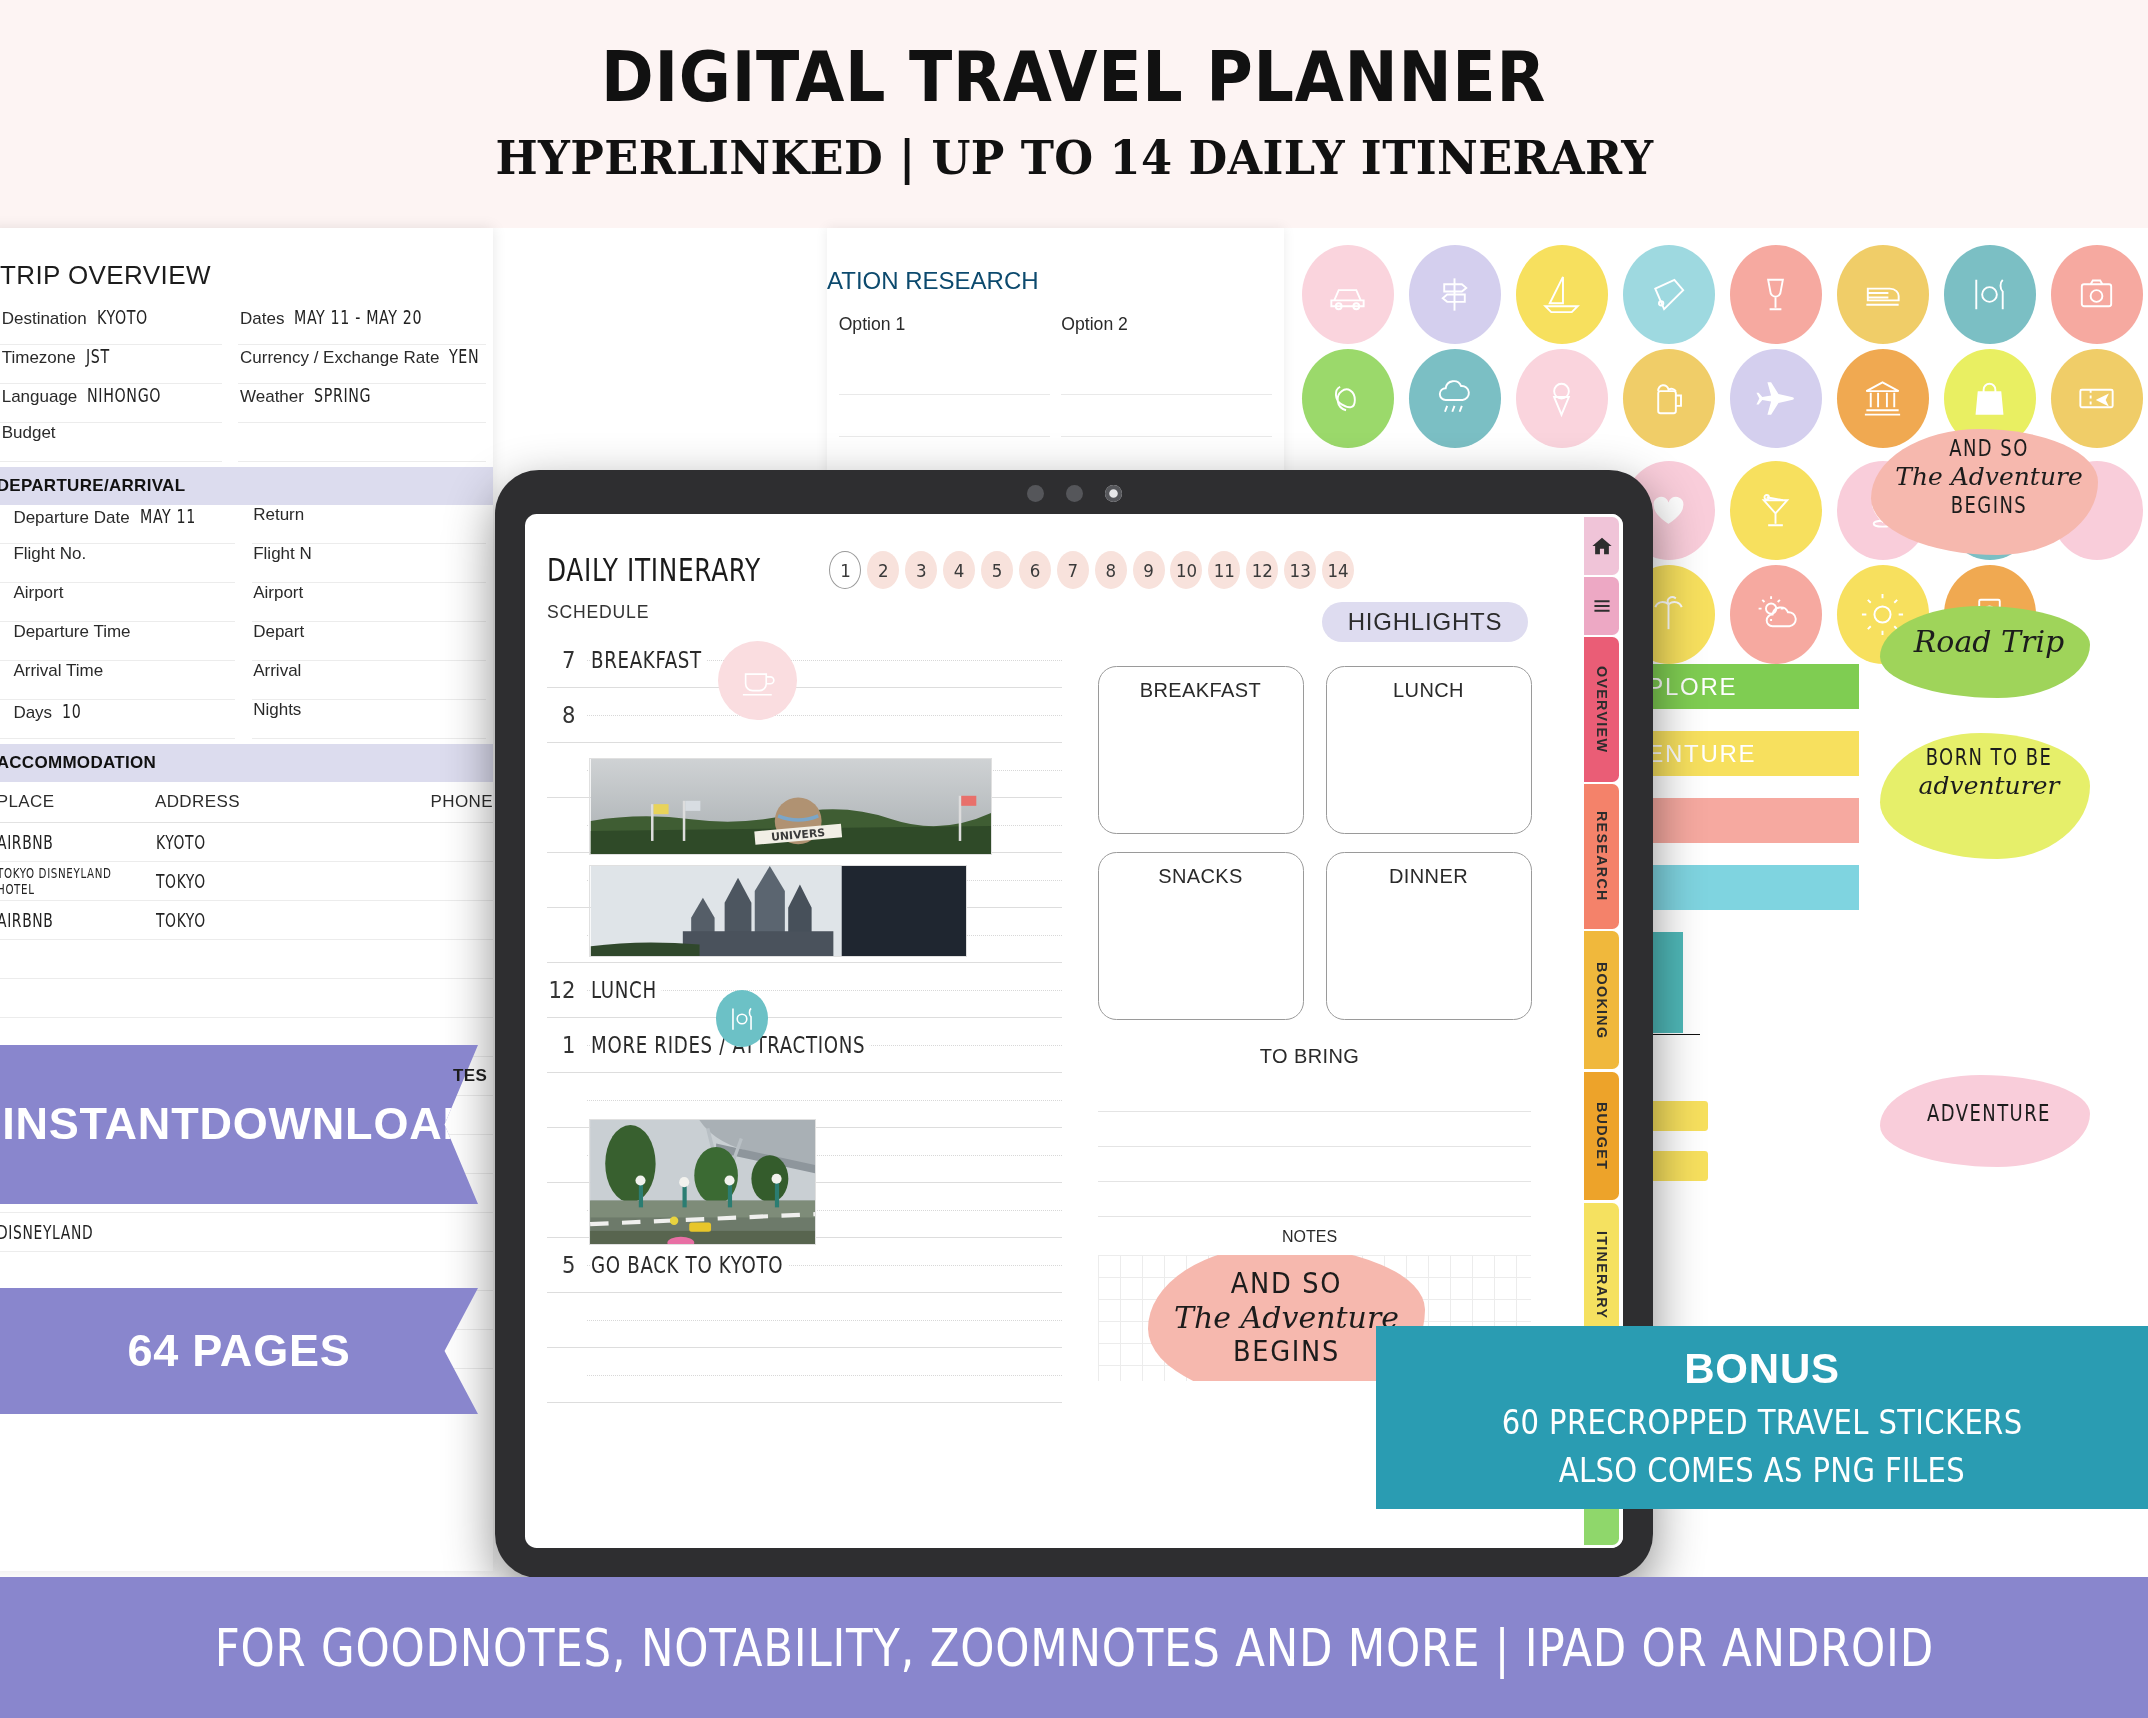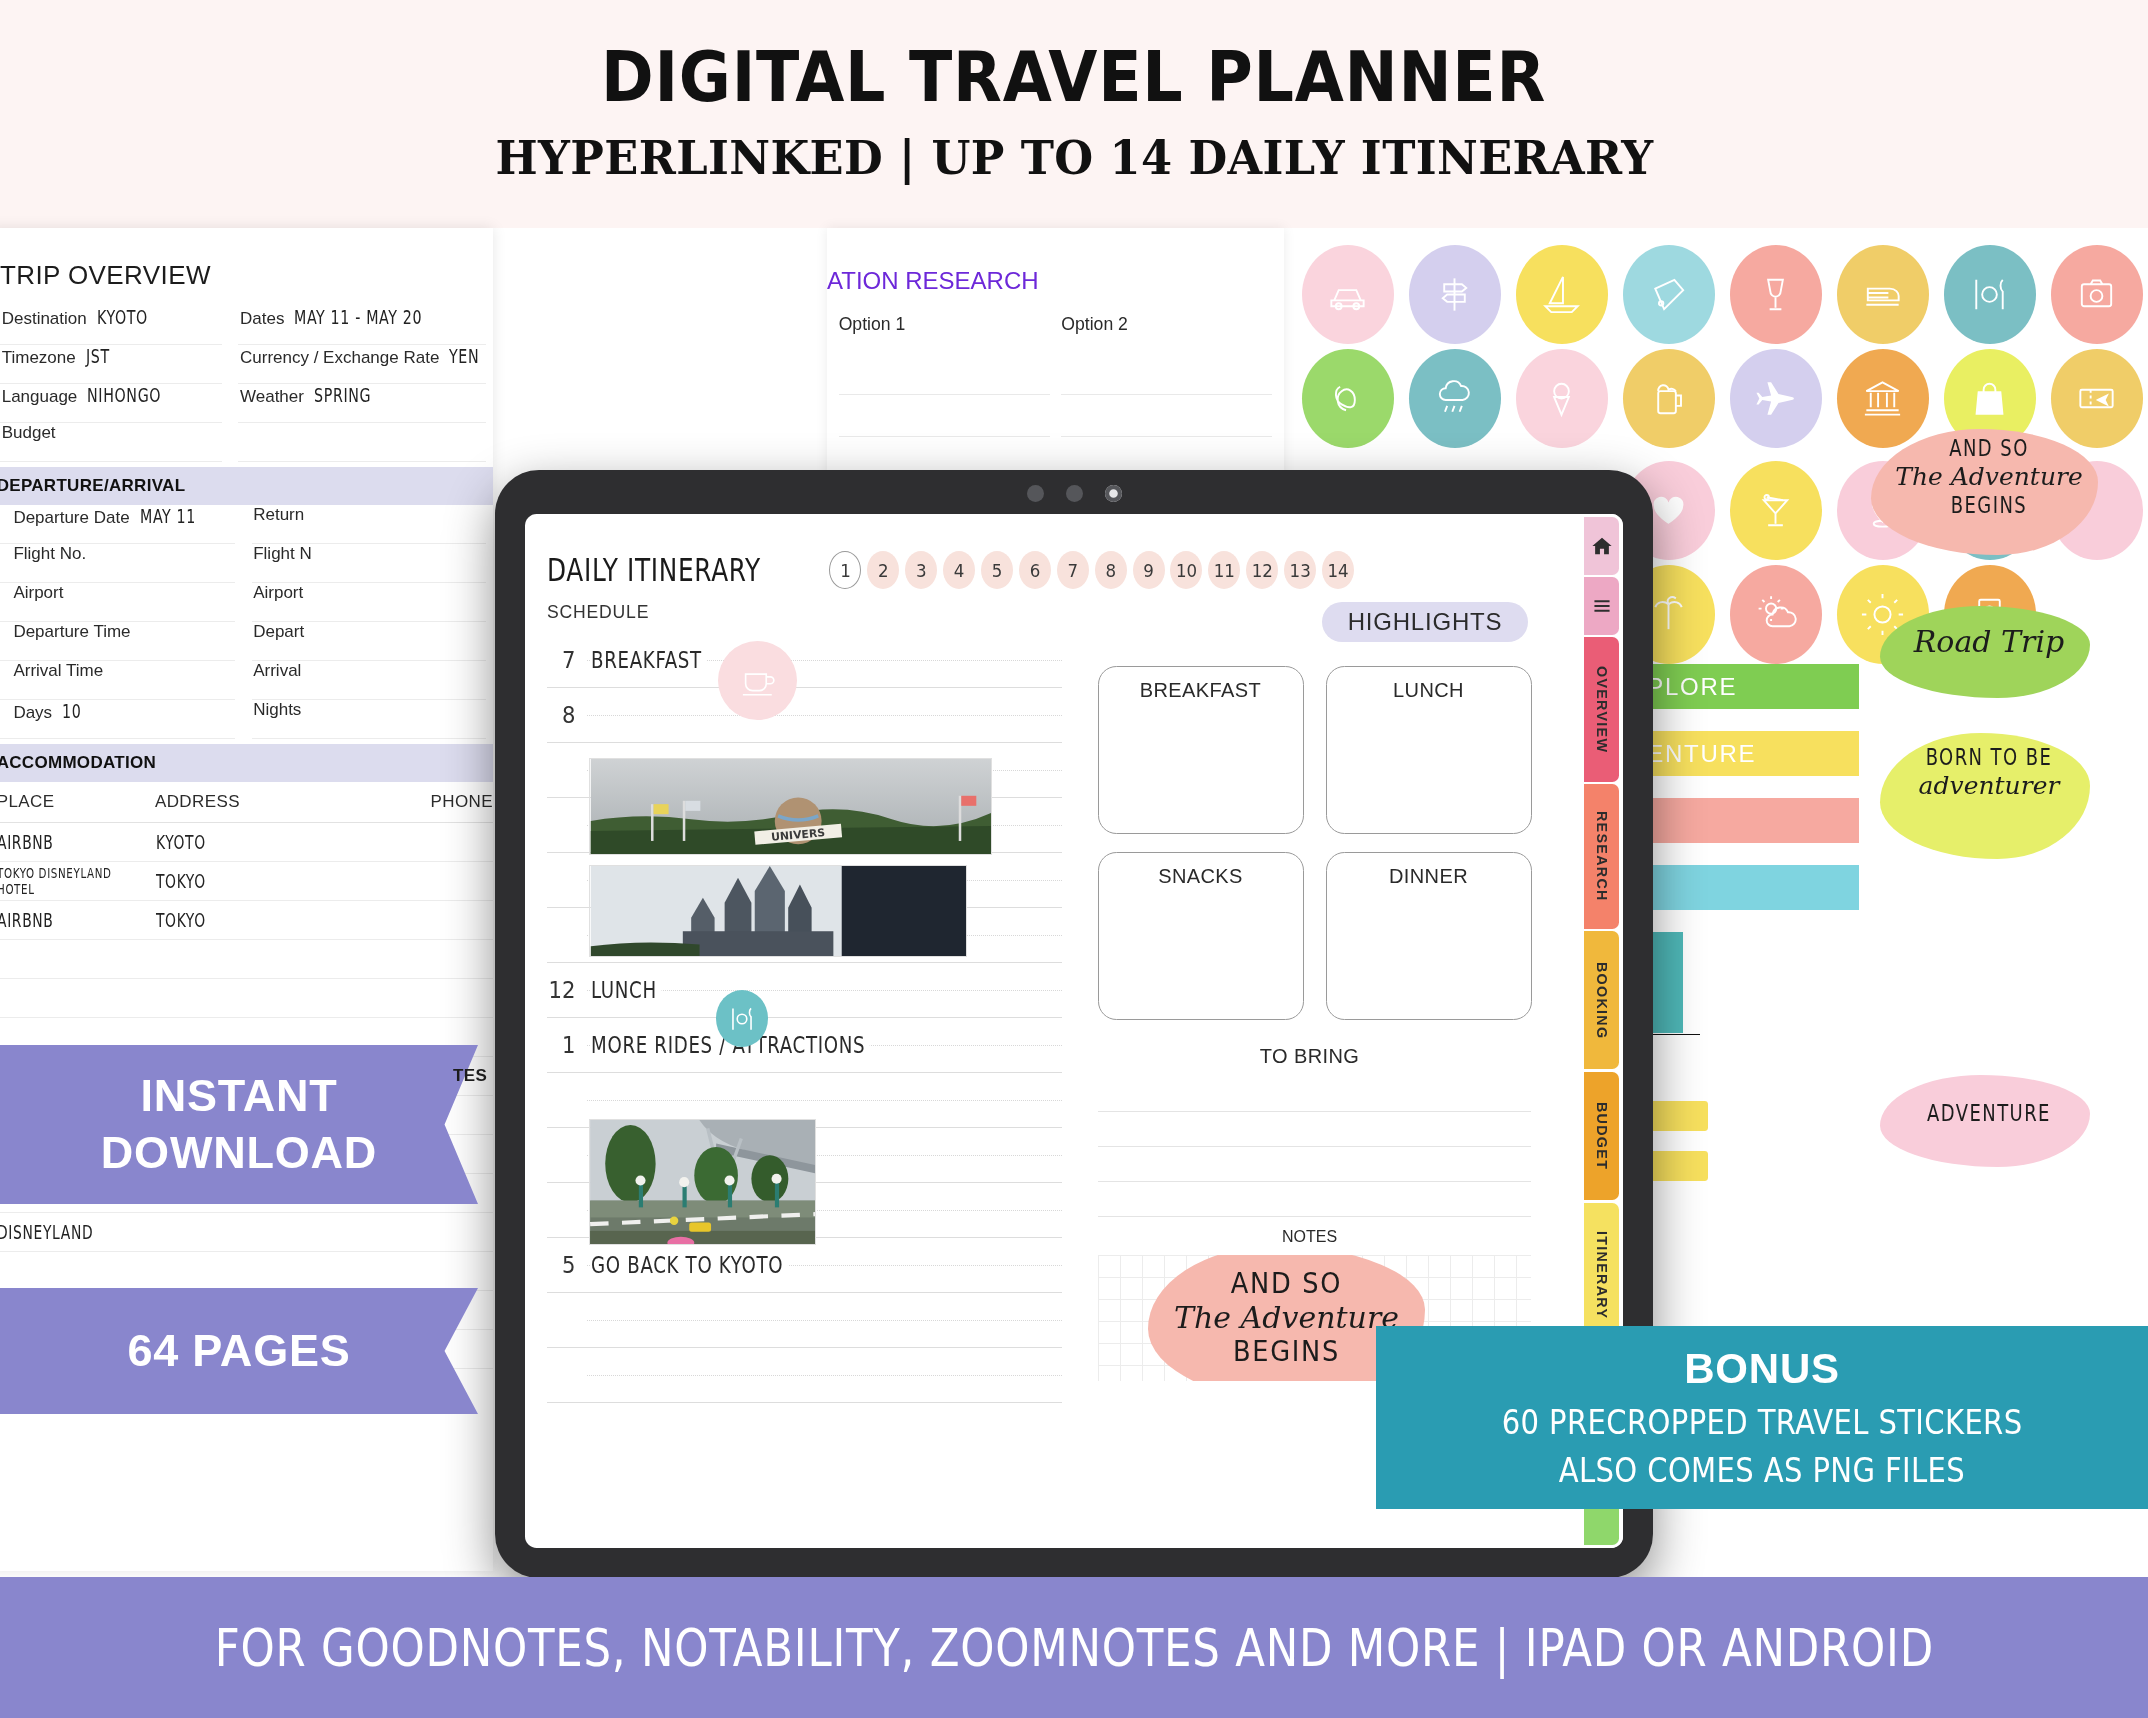--- a/index.html
+++ b/index.html
@@ -83,21 +83,21 @@
     transform: scaleX(0.80); transform-origin: left center; display: inline-block;
   }
   .hw.sm { font-size: 14.3px; line-height: 1.15; }
 
   
   .sheet-mid {
     position: absolute; left: 827px; top: 228px; width: 457px; height: 537px;
     background: #ffffff; box-shadow: 0 0 11.7px rgba(0,0,0,0.08);
     padding: 17px 0 0 0;
   }
-  .mid-title { font-size: 24px; color: #6d28d9; padding: 22px 0 18.5px 0px; }
+  .mid-title { font-size: 24px; color: #0c4a6e; padding: 22px 0 18.5px 0px; }
   .mid-cols { display: flex; padding-left: 11.7px; }
   .mid-col { width: 227px; }
   .mid-col-h { font-size: 17.6px; color: #2a2a2a; padding-bottom: 18.5px; }
   .mid-line { border-bottom: 0.8px solid #e9e9e9; height: 42px; margin-right: 11.7px; }
 
   
   .board {
     position: absolute; left: 1284px; top: 228px; width: 864px; height: 1359px;
     background: #ffffff; overflow: hidden;
   }
@@ -263,21 +263,21 @@
   .tab {
     width: 35px; border-radius: 0 6.7px 6.7px 0; margin-bottom: 2.5px;
     display: flex; align-items: center; justify-content: center;
     writing-mode: vertical-rl;
     font-size: 14.3px; font-weight: bold; letter-spacing: 1.3px; color: #2c2c2c;
   }
 
   
   .ribbon {
     position: absolute; background: #8986cd; color: #fff;
-    display: flex; flex-direction: column; align-items: center; justify-content: center;
+    display: flex; flex-direction: row; align-items: center; justify-content: center;
     font-weight: bold; letter-spacing: 0.8px; text-align: center;
     clip-path: polygon(0 0, 100% 0, 93% 50%, 100% 100%, 0 100%);
   }
   .ribbon.r1 { left: 0; top: 1045px; width: 478px; height: 159px; font-size: 45px; line-height: 1.25; }
   .ribbon.r2 { left: 0; top: 1288px; width: 478px; height: 126px; font-size: 45px; }
 
   .bonus {
     position: absolute; left: 1376px; top: 1326px; width: 772px; height: 183px;
     background: #2a9cb2; color: #fff; text-align: center;
     display: flex; flex-direction: column; align-items: center; justify-content: center;

